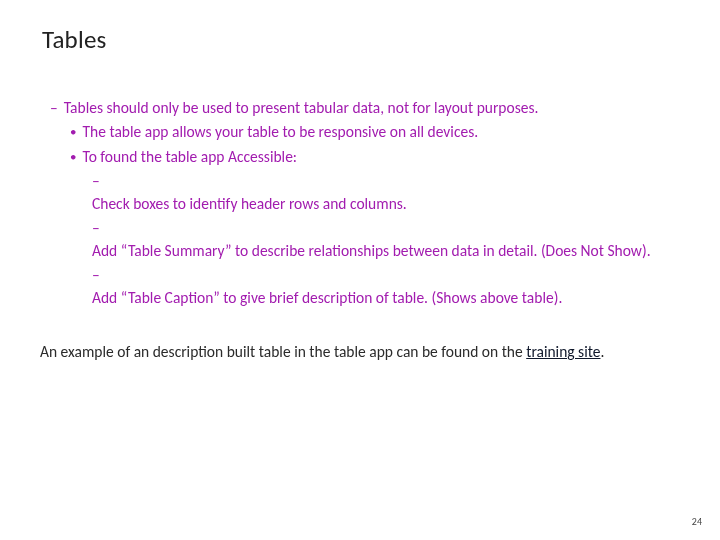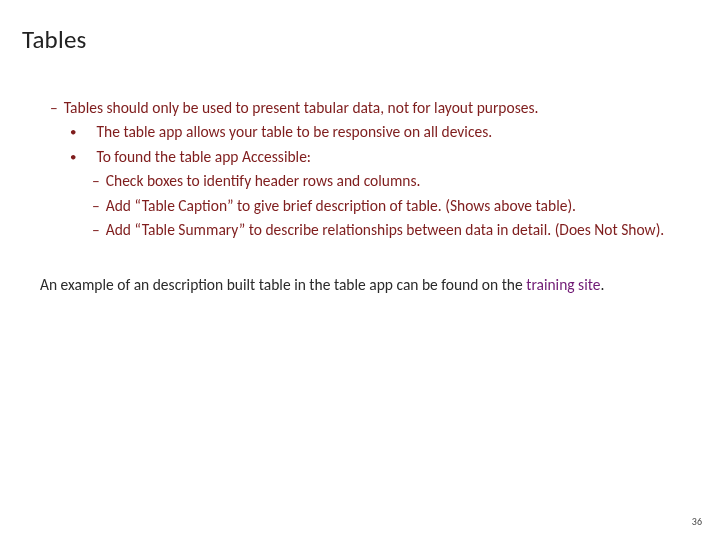--- a/index.html
+++ b/index.html
@@ -1,29 +1,29 @@
 <!DOCTYPE html>
 <html><head>
 <meta charset="utf-8">
 <style>
   * { box-sizing: border-box; margin: 0; padding: 0; }
   html, body { width: 720px; height: 540px; background: #fff; font-family: "Segoe UI", "Calibri", Arial, sans-serif; color: #2b2b2b; }
   .slide { width: 720px; height: 540px; position: relative; padding: 24px 22px 0 22px; }
-  .title { font-size: 25px; font-weight: 400; color: #222; margin-bottom: 42px; letter-spacing: 0.2px; }
-  .body { font-size: 15.5px; line-height: 1.45; color: #7f1d1d; }
+  .title { font-size: 25px; font-weight: 400; color: #222; margin-bottom: 42px; letter-spacing: 0.2px; margin-left: 20px; }
+  .body { font-size: 15.5px; line-height: 1.45; color: #a21caf; }
   .lvl1 { padding-left: 28px; }
-  .lvl2 { padding-left: 48px; gap: 14px; }
-  .lvl3 { padding-left: 70px; }
+  .lvl2 { padding-left: 48px; }
+  .lvl3 { padding-left: 70px; flex-direction: column; }
   .item { display: flex; margin-bottom: 2px; }
   .item .bullet { flex: 0 0 auto; padding-right: 6px; }
   .item .txt { flex: 1 1 auto; }
   .dash::before { content: "– "; }
   .dot::before { content: "• "; font-size: 13px; position: relative; top: -1px; }
   .footer { font-size: 15.5px; line-height: 1.45; color: #2b2b2b; margin-top: 32px; padding-left: 18px; }
-  .link { color: #701a75; cursor: pointer; }
+  .link { text-decoration: underline; color: #0f172a; cursor: pointer; }
   .pagenum { position: absolute; bottom: 12px; right: 18px; font-size: 10px; color: #444; }
 </style>
 </head>
 <body>
 <div class="slide">
 
   <div class="title">Tables</div>
 
   <div class="body">
 
@@ -43,29 +43,29 @@
       <span class="txt">To found the table app Accessible:</span>
     </div>
 
     <div class="item lvl3">
       <span class="bullet dash"></span>
       <span class="txt">Check boxes to identify header rows and columns.</span>
     </div>
 
     <div class="item lvl3">
       <span class="bullet dash"></span>
-      <span class="txt">Add “Table Caption” to give brief description of table. (Shows above table).</span>
+      <span class="txt">Add “Table Summary” to describe relationships between data in detail. (Does Not Show).</span>
     </div>
 
     <div class="item lvl3">
       <span class="bullet dash"></span>
-      <span class="txt">Add “Table Summary” to describe relationships between data in detail. (Does Not Show).</span>
+      <span class="txt">Add “Table Caption” to give brief description of table. (Shows above table).</span>
     </div>
 
   </div>
 
   <div class="footer">
     <span>An example of an description built table in the table app can be found on the </span><span class="link">training site</span><span>.</span>
   </div>
 
-  <div class="pagenum">36</div>
+  <div class="pagenum">24</div>
 
 </div>
 
 </body></html>

